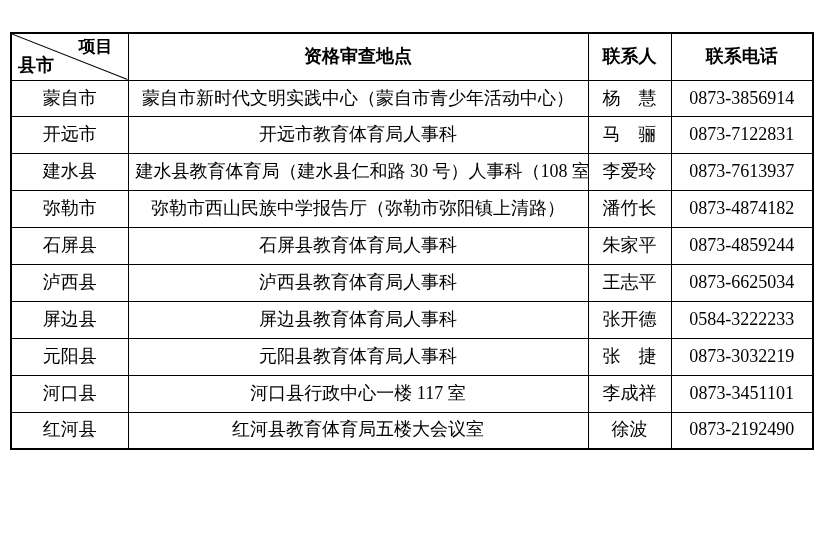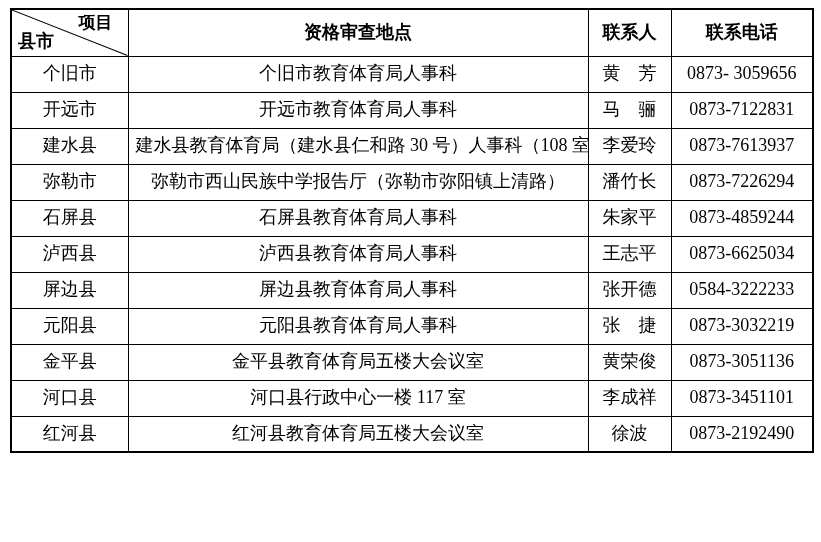--- a/index.html
+++ b/index.html
@@ -14,20 +14,21 @@
     position: absolute;
     left: 10px; top: 8px;
   }
   table.review-table {
     border-collapse: collapse;
     table-layout: fixed;
     width: 802px;
     height: 418px;
     border: 2px solid #000;
     background: #fff;
+    margin-top: 24px;
   }
   col.c-county   { width: 117px; }
   col.c-location { width: 460px; }
   col.c-contact  { width: 83px;  }
   col.c-phone    { width: 142px; }
   th, td {
     border: 1px solid #000;
     text-align: center;
     vertical-align: middle;
     font-size: 18px;
@@ -81,42 +82,42 @@
           <span class="diag-top">项目</span>
           <span class="diag-bottom">县市</span>
         </th>
         <th>资格审查地点</th>
         <th>联系人</th>
         <th>联系电话</th>
       </tr>
     </thead>
     <tbody>
       <tr>
-        <td>个旧市</td>
-        <td>个旧市教育体育局人事科</td>
-        <td>黄　芳</td>
-        <td>0873- 3059656</td>
+        <td>蒙自市</td>
+        <td>蒙自市新时代文明实践中心（蒙自市青少年活动中心）</td>
+        <td>杨　慧</td>
+        <td>0873-3856914</td>
       </tr>
       <tr>
         <td>开远市</td>
         <td>开远市教育体育局人事科</td>
         <td>马　骊</td>
         <td>0873-7122831</td>
       </tr>
       <tr>
         <td>建水县</td>
         <td>建水县教育体育局（建水县仁和路 30 号）人事科（108 室）</td>
         <td>李爱玲</td>
         <td>0873-7613937</td>
       </tr>
       <tr>
         <td>弥勒市</td>
         <td>弥勒市西山民族中学报告厅（弥勒市弥阳镇上清路）</td>
         <td>潘竹长</td>
-        <td>0873-7226294</td>
+        <td>0873-4874182</td>
       </tr>
       <tr>
         <td>石屏县</td>
         <td>石屏县教育体育局人事科</td>
         <td>朱家平</td>
         <td>0873-4859244</td>
       </tr>
       <tr>
         <td>泸西县</td>
         <td>泸西县教育体育局人事科</td>
@@ -129,26 +130,20 @@
         <td>张开德</td>
         <td>0584-3222233</td>
       </tr>
       <tr>
         <td>元阳县</td>
         <td>元阳县教育体育局人事科</td>
         <td>张　捷</td>
         <td>0873-3032219</td>
       </tr>
       <tr>
-        <td>金平县</td>
-        <td>金平县教育体育局五楼大会议室</td>
-        <td>黄荣俊</td>
-        <td>0873-3051136</td>
-      </tr>
-      <tr>
         <td>河口县</td>
         <td>河口县行政中心一楼 117 室</td>
         <td>李成祥</td>
         <td>0873-3451101</td>
       </tr>
       <tr>
         <td>红河县</td>
         <td>红河县教育体育局五楼大会议室</td>
         <td>徐波</td>
         <td>0873-2192490</td>

